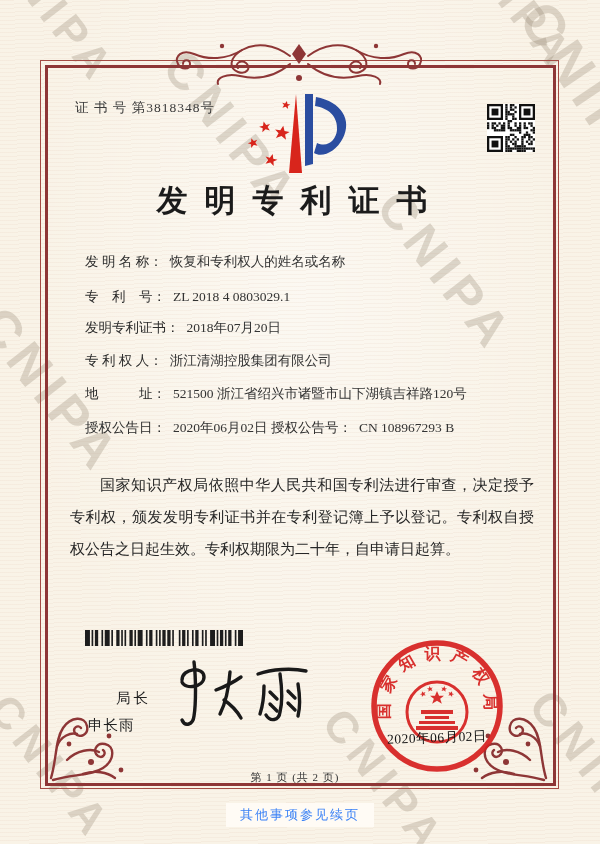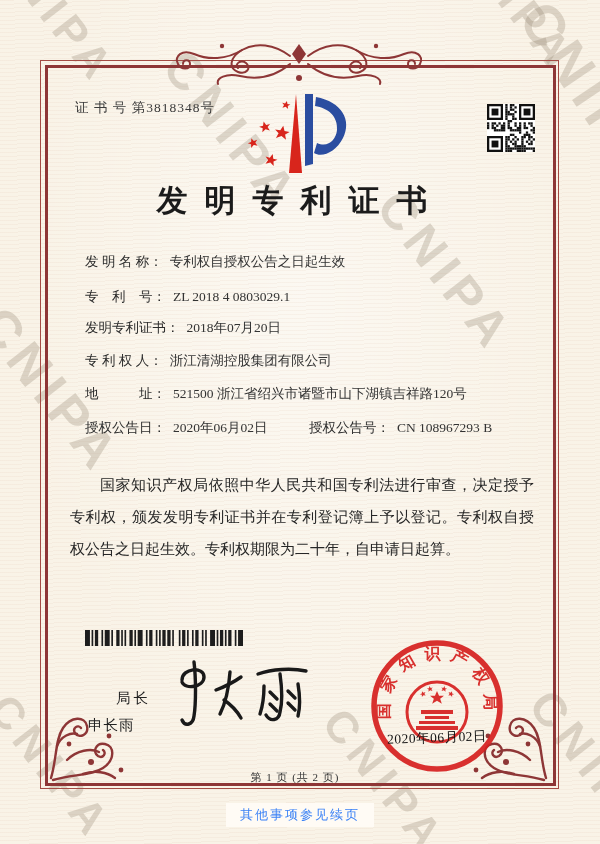--- a/index.html
+++ b/index.html
@@ -34,21 +34,21 @@
   .logo{position:absolute;left:238px;top:90px;z-index:2;}
   .qr{position:absolute;left:487px;top:104px;z-index:2;}
   .title{position:absolute;left:0;right:0;top:180px;text-align:center;font-size:31px;font-weight:bold;
          color:#1b1b1b;letter-spacing:17px;padding-left:1px;z-index:2;}
   
   .fields{position:absolute;left:85px;top:253px;right:55px;font-size:13.5px;color:#2c2c2c;z-index:2;}
   .frow{line-height:17px;white-space:nowrap;}
   .frow .val{margin-left:7px;color:#333;}
   .f0{margin-top:0;}.f1{margin-top:23px;}.f2{margin-top:18px;}.f3{margin-top:14px;}
   .f4{margin-top:16px;}.f5{margin-top:16px;}.f6{margin-top:17px;}
-  .pair2{margin-left:38px;}
+  .pair2{}
   
   .paras{position:absolute;left:70px;right:66px;top:469px;font-size:15px;line-height:32px;
          text-align:justify;color:#262626;z-index:2;}
   .paras p{margin:0;text-indent:2em;}
   
   .barcode{position:absolute;left:85px;top:630px;z-index:2;}
   
   .signer-role{position:absolute;left:88px;top:689px;font-size:14.5px;letter-spacing:3px;color:#222;z-index:2;margin-left:28px;}
   .signer-name{position:absolute;left:88px;top:716px;font-size:14.5px;letter-spacing:1px;color:#222;z-index:2;}
   .signature{position:absolute;left:158px;top:656px;z-index:2;}
@@ -283,21 +283,21 @@
       <rect x="36.57142857142857" y="4.571428571428571" width="6.857142857142857" height="6.857142857142857" fill="#111"></rect>
       <rect x="0" y="32" width="16" height="16" fill="#111"></rect>
       <rect x="2.2857142857142856" y="34.285714285714285" width="11.428571428571427" height="11.428571428571427" fill="#fff"></rect>
       <rect x="4.571428571428571" y="36.57142857142857" width="6.857142857142857" height="6.857142857142857" fill="#111"></rect>
     </svg>
 
   <div class="title">发明专利证书</div>
 
   <div class="fields">
     <div class="frow f0">
-      <span class="lab">发 明 名 称：</span><span class="val">专利权自授权公告之日起生效</span>
+      <span class="lab">发 明 名 称：</span><span class="val">恢复和专利权人的姓名或名称</span>
     </div>
     <div class="frow f2">
       <span class="lab">专　利　号：</span><span class="val">ZL 2018 4 0803029.1</span>
     </div>
     <div class="frow f3">
       <span class="lab">发明专利证书：</span><span class="val">2018年07月20日</span>
     </div>
     <div class="frow f4">
       <span class="lab">专 利 权 人：</span><span class="val">浙江清湖控股集团有限公司</span>
     </div>

